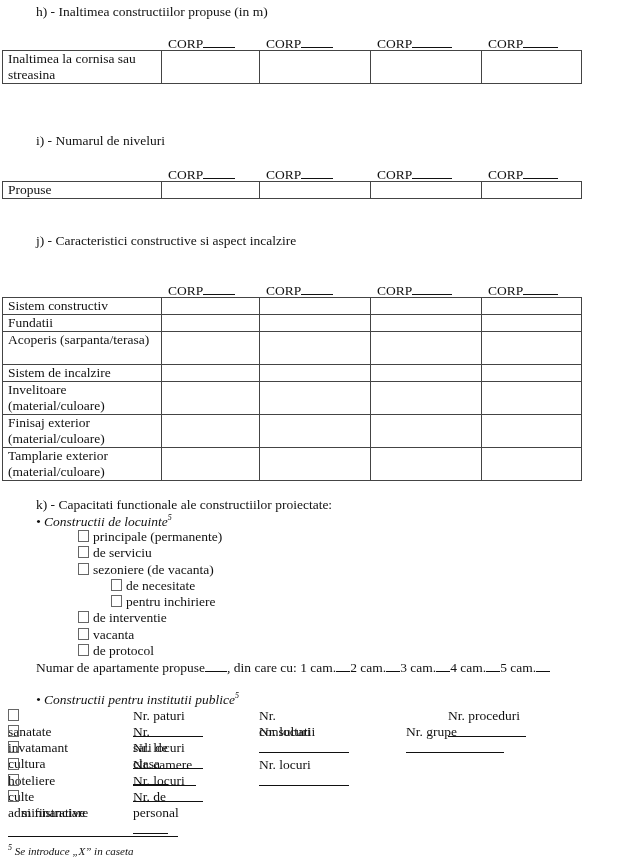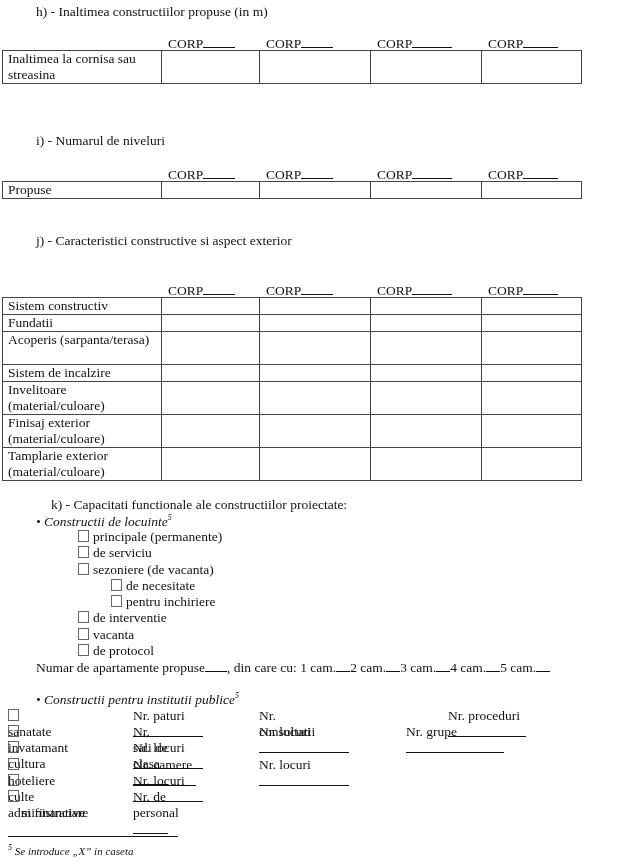--- a/index.html
+++ b/index.html
@@ -91,21 +91,21 @@
   <tr class="r2">
     <td>Propuse</td>
     <td></td>
         <td></td>
         <td></td>
         <td></td>
   </tr>
 </tbody>
   </table>
 
-<div class="abs heading" style="top:233px;">j) - Caracteristici constructive si aspect exterior</div>
+<div class="abs heading" style="top:233px;">j) - Caracteristici constructive si aspect incalzire</div>
 
 <div class="corp-row" style="top:282px;">
   <div class="corp" style="left:168px;"><span>CORP</span><span class="u" style="width:32px;"></span></div>
   <div class="corp" style="left:266px;"><span>CORP</span><span class="u" style="width:32px;"></span></div>
   <div class="corp" style="left:377px;"><span>CORP</span><span class="u" style="width:40px;"></span></div>
   <div class="corp" style="left:488px;"><span>CORP</span><span class="u" style="width:35px;"></span></div>
 </div>
 
 <table class="grid" style="top:297px;">
   <colgroup>
@@ -161,21 +161,21 @@
   <tr class="r1">
     <td class="wrap">Tamplarie exterior (material/culoare)</td>
     <td></td>
         <td></td>
         <td></td>
         <td></td>
   </tr>
 </tbody>
   </table>
 
-<div class="abs" style="left:36px; top:497px;margin-left:15px;">k) - Capacitati functionale ale constructiilor proiectate:</div>
+<div class="abs" style="left:36px; top:497px;">k) - Capacitati functionale ale constructiilor proiectate:</div>
 <div class="abs it" style="left:36px; top:513px;"><span>• Constructii de locuinte</span><sup>5</sup></div>
 
 <div class="abs list-item" style="top:529px;"><span class="cb"></span><span>principale (permanente)</span></div>
 <div class="abs list-item" style="top:545px;"><span class="cb"></span><span>de serviciu</span></div>
 <div class="abs list-item" style="top:562px;"><span class="cb"></span><span>sezoniere (de vacanta)</span></div>
 <div class="abs list-item" style="top:578px;padding-left:33px;"><span class="cb"></span><span>de necesitate</span></div>
 <div class="abs list-item" style="top:594px;padding-left:33px;"><span class="cb"></span><span>pentru inchiriere</span></div>
 <div class="abs list-item" style="top:610px;"><span class="cb"></span><span>de interventie</span></div>
 <div class="abs list-item" style="top:627px;"><span class="cb"></span><span>vacanta</span></div>
 <div class="abs list-item" style="top:643px;"><span class="cb"></span><span>de protocol</span></div>

